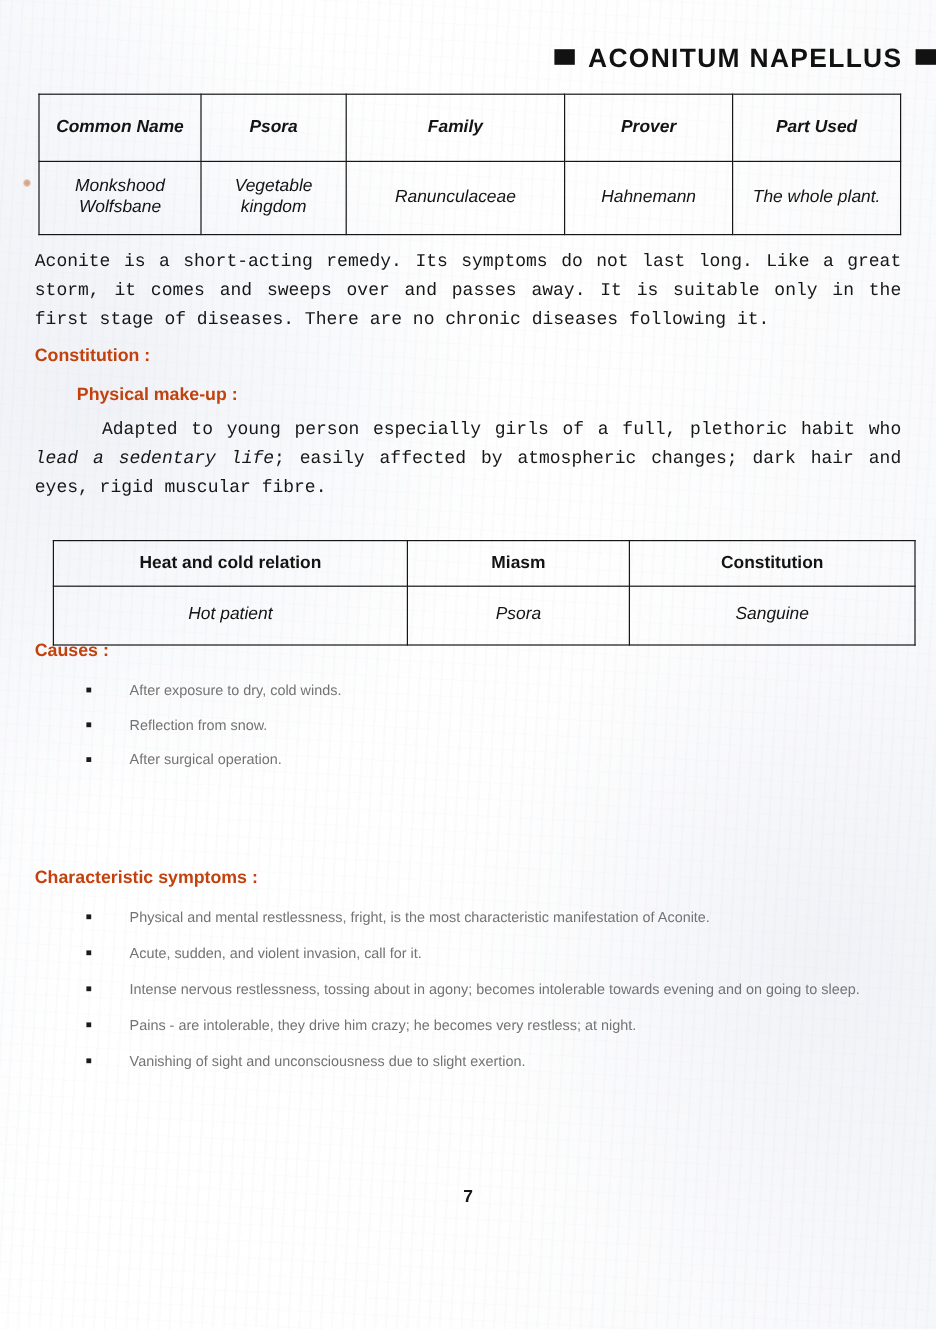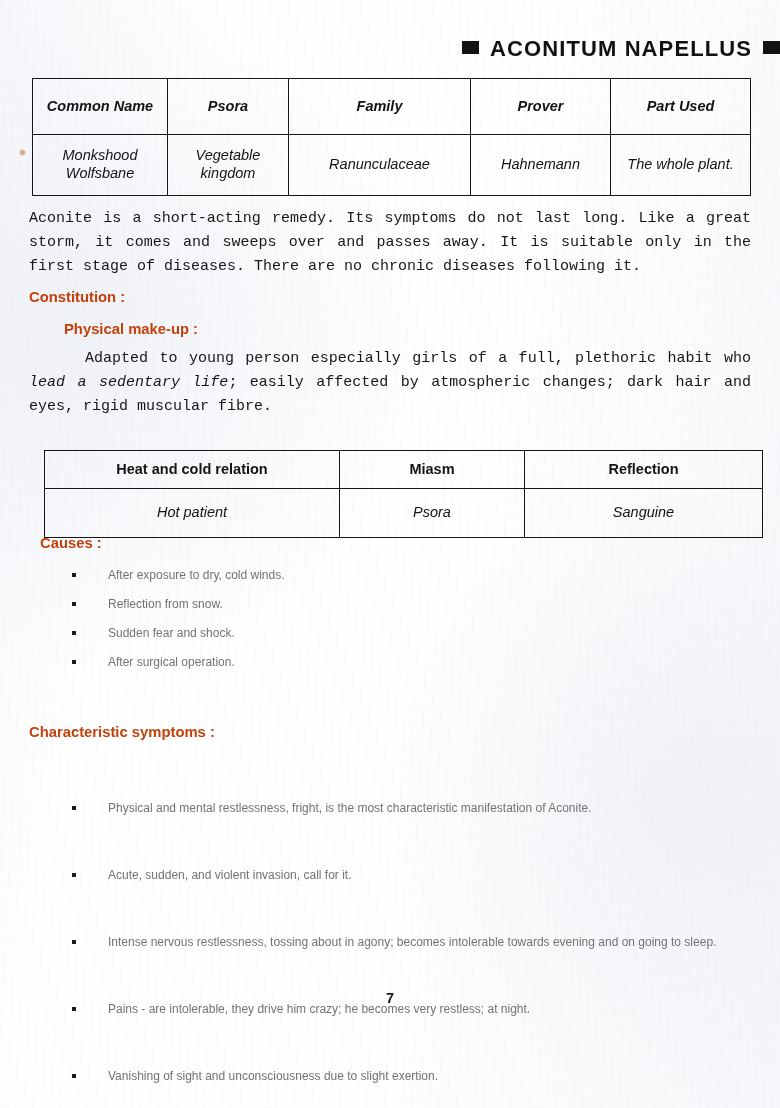--- a/index.html
+++ b/index.html
@@ -140,21 +140,21 @@
   .para i { font-style: italic; }
 
   .section-heading {
     position: absolute;
     font-size: 14.8px;
     font-weight: bold;
     color: #c2410c;
   }
   #heading-constitution { left: 29px; top: 289px; }
   #heading-physical     { left: 64px; top: 321px; }
-  #heading-causes       { left: 40px; top: 535px; }
+  #heading-causes       { left: 29px; top: 535px; }
   #heading-symptoms     { left: 29px; top: 724px; }
 
   
   ul.bullets {
     position: absolute;
     margin: 0;
     padding: 0;
     list-style: none;
   }
   ul.bullets li {
@@ -180,21 +180,21 @@
     top: 564px;
     width: 690px;
   }
   #list-causes li { margin-bottom: 6px; }
 
   #list-symptoms {
     left: 62px;
     top: 753px;
     width: 690px;
   }
-  #list-symptoms li { margin-bottom: 7px; margin-top: 44px; }
+  #list-symptoms li { margin-bottom: 7px; }
   #list-symptoms li.justify { text-align: justify; }
 
   
   #page-number {
     position: absolute;
     top: 990px;
     left: 0;
     width: 780px;
     text-align: center;
     font-size: 14.5px;
@@ -251,35 +251,34 @@
   <table class="doc-table" id="table-constitution">
     <colgroup>
       <col style="width:295px">
       <col style="width:185px">
       <col style="width:238px">
     </colgroup>
     <tbody>
       <tr>
         <td class="hdr">Heat and cold relation</td>
         <td class="hdr">Miasm</td>
-        <td class="hdr">Reflection</td>
+        <td class="hdr">Constitution</td>
       </tr>
       <tr>
         <td class="val">Hot patient</td>
         <td class="val">Psora</td>
         <td class="val">Sanguine</td>
       </tr>
     </tbody>
   </table>
 
   <div class="section-heading" id="heading-causes">Causes :</div>
   <ul class="bullets" id="list-causes">
     <li>After exposure to dry, cold winds.</li>
     <li>Reflection from snow.</li>
-    <li>Sudden fear and shock.</li>
     <li>After surgical operation.</li>
   </ul>
 
   <div class="section-heading" id="heading-symptoms">Characteristic symptoms :</div>
   <ul class="bullets" id="list-symptoms">
     <li class="justify">Physical and mental restlessness, fright, is the most characteristic manifestation of Aconite.</li>
     <li>Acute, sudden, and violent invasion, call for it.</li>
     <li class="justify">Intense nervous restlessness, tossing about in agony; becomes intolerable towards evening and on going to sleep.</li>
     <li class="justify bold">Pains - are intolerable, they drive him crazy; he becomes very restless; at night.</li>
     <li>Vanishing of sight and unconsciousness due to slight exertion.</li>

